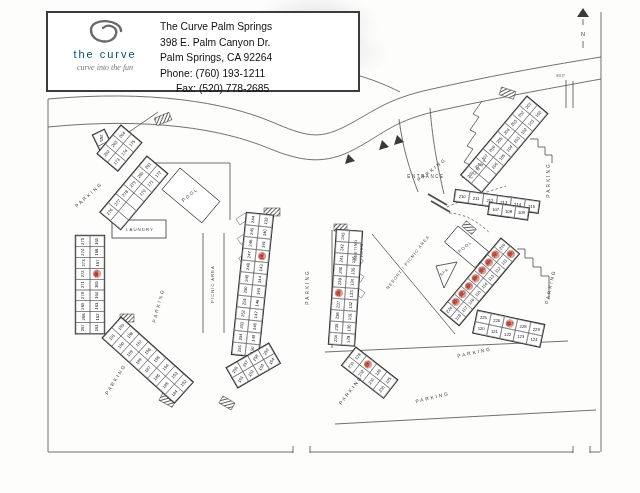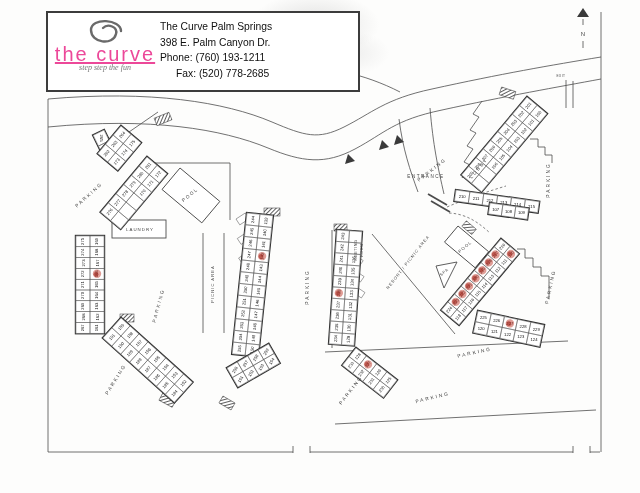--- a/index.html
+++ b/index.html
@@ -6,21 +6,21 @@
   #page{position:relative;width:640px;height:493px;background:#fdfdfc;overflow:hidden;
         font-family:"Liberation Sans",sans-serif;}
   .sm1{position:absolute;left:250px;top:-8px;width:130px;height:66px;
        background:radial-gradient(ellipse at center,rgba(120,120,120,.22),rgba(255,255,255,0) 70%);}
   .sm2{position:absolute;left:300px;top:30px;width:90px;height:46px;
        background:radial-gradient(ellipse at center,rgba(130,130,130,.14),rgba(255,255,255,0) 70%);}
   .header-box{position:absolute;left:46px;top:11px;width:310px;height:77px;
        border:2px solid #3c3c3c;background:#fff;z-index:3;}
   .logo{position:absolute;left:4px;top:2px;width:106px;height:72px;text-align:center;}
   .logo svg{display:block;margin:0 auto;}
-  .logo-title{font-size:20px;letter-spacing:2px;color:#ec4899;margin-top:-3px;line-height:16px;text-decoration:underline;}
+  .logo-title{font-size:11px;letter-spacing:2px;color:#0c4a6e;margin-top:-3px;line-height:16px;}
   .logo-tag{font-family:"Liberation Serif",serif;font-style:italic;font-size:8px;color:#777;margin-top:1px;}
   .addr{position:absolute;left:112px;top:6px;width:196px;font-size:10.3px;line-height:15.5px;color:#101010;}
   .addr .row4 span{display:inline-block;}
   .addr .fax{margin-left:16px;}
   #map{position:absolute;left:0;top:0;width:640px;height:493px;z-index:2;}
   .lines path,.lines line{fill:none;stroke:#4c4c4c;stroke-width:.8;}
   .lines .dash{stroke-dasharray:2.5 2.2;stroke-width:.7;}
   .lines .thick{stroke-width:1.8;}
   .bld{fill:#fff;stroke:#2e2e2e;stroke-width:1;}
   .cell{fill:none;stroke:#555;stroke-width:.45;}
@@ -548,24 +548,25 @@
         <text class="lbl" font-size="6" letter-spacing="0" transform="translate(583,36) rotate(0)">N</text>
       </g>
   </svg>
 
   <div class="header-box">
     <div class="logo">
       <svg width="60" height="34" viewBox="0 0 60 34">
         <path d="M46,16 C46,4 16,2 16,15 C16,28 38,31 41,19 C43,12 33,8 28,13" fill="none" stroke="#6a6a6a" stroke-width="2.4" stroke-linecap="round"></path>
       </svg>
       <div class="logo-title">the curve</div>
-      <div class="logo-tag">step step the fun</div>
+      <div class="logo-tag">curve into the fun</div>
     </div>
     <div class="addr">
       <div>The Curve Palm Springs</div>
       <div>398 E. Palm Canyon Dr.</div>
+      <div>Palm Springs, CA 92264</div>
       <div class="row4">
         <span>Phone: (760) 193-1211</span>
         <span class="fax">Fax: (520) 778-2685</span>
       </div>
     </div>
   </div>
 </div>
 
 </body></html>

